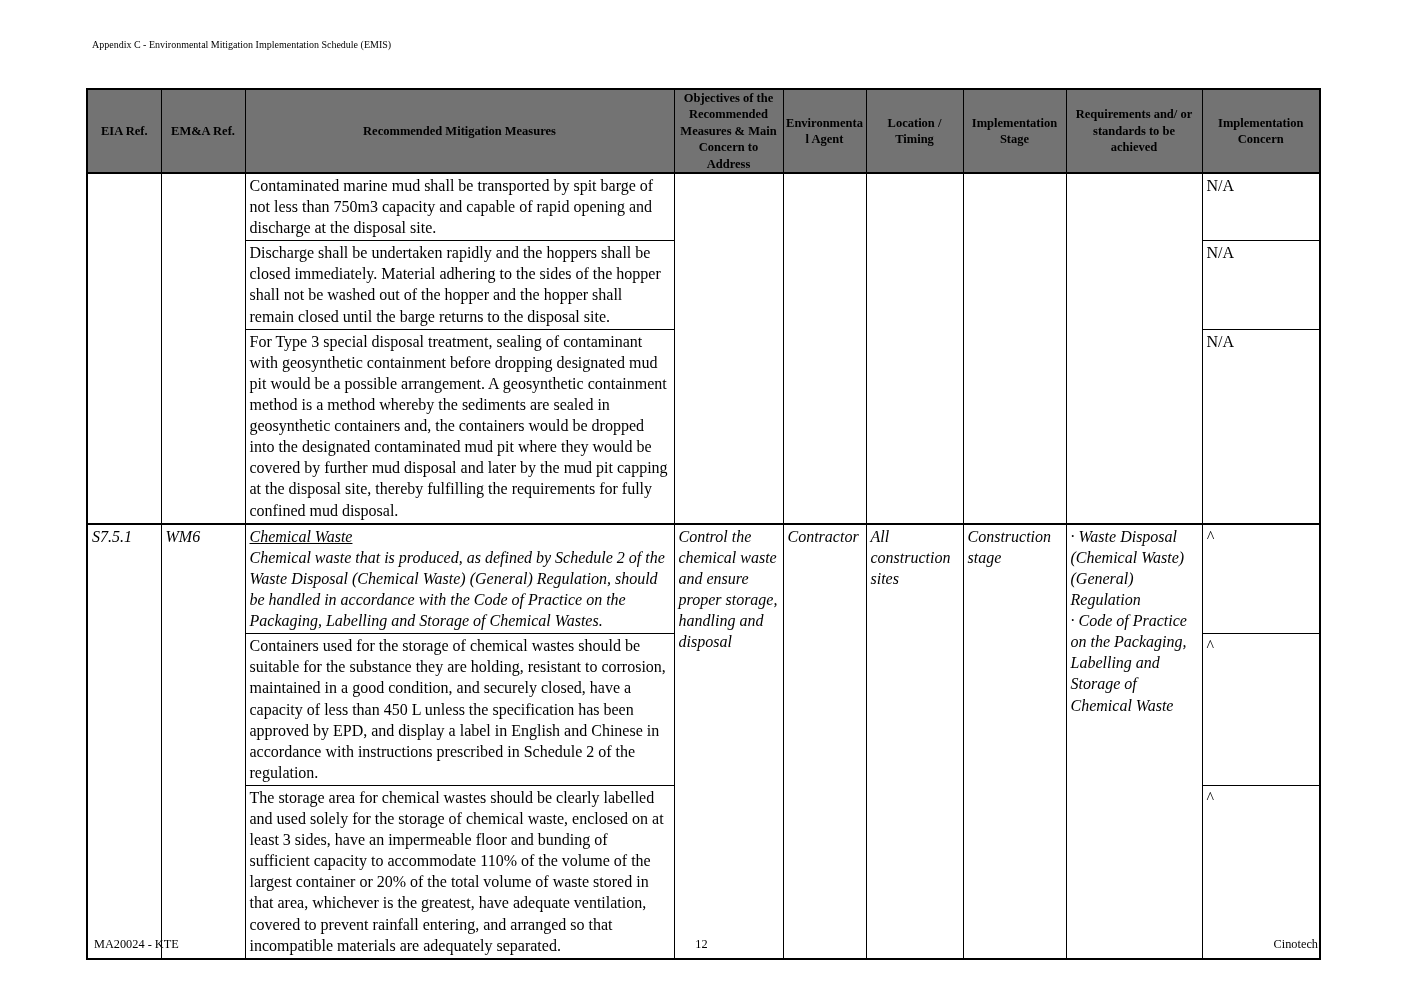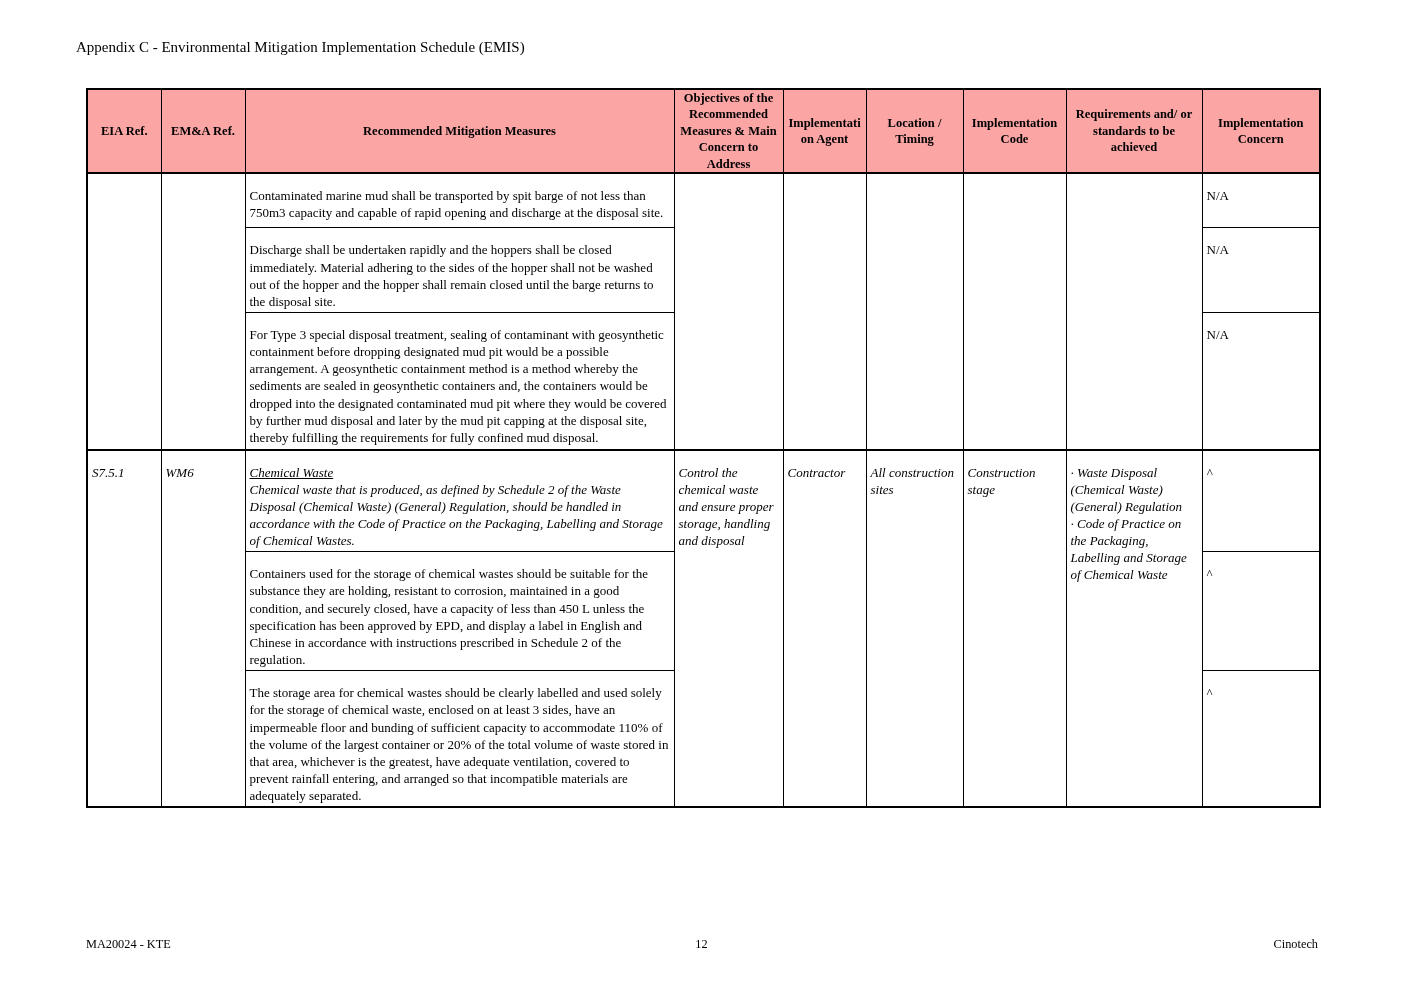--- a/index.html
+++ b/index.html
@@ -9,68 +9,68 @@
   }
   body {
     width: 1403px;
     height: 992px;
     position: relative;
     font-family: "Liberation Serif", serif;
     color: #000000;
   }
   .doc-title {
     position: absolute;
-    left: 76px;
+    left: 92px;
     top: 39px;
-    font-size: 15px;
+    font-size: 10px;
     white-space: nowrap;
   }
   .emis-table {
     position: absolute;
     left: 86px;
     top: 88px;
     width: 1233px;
     border-collapse: collapse;
     table-layout: fixed;
     border: 2px solid #000;
     background: #fff;
   }
   .emis-table th {
-    background: #fca5a5;
+    background: #737373;
     font-weight: bold;
     text-align: center;
     vertical-align: middle;
     font-size: 12.5px;
     line-height: 1.31;
     border: 1px solid #000;
     border-bottom: 2px solid #000;
     padding: 0 2px;
     overflow-wrap: anywhere;
   }
   .emis-table td {
     border: 1px solid #000;
     vertical-align: top;
-    font-size: 13px;
+    font-size: 16px;
     line-height: 1.32;
-    padding: 13px 4px 2px 4px;
+    padding: 1px 4px 2px 4px;
     overflow: hidden;
   }
   .emis-table tr.group-start td {
     border-top: 2px solid #000;
   }
   td.cell-center { }
   td.cell-left   { text-align: left; }
   .underline { text-decoration: underline; }
   .footer-left, .footer-center, .footer-right {
     position: absolute;
     top: 937px;
     font-size: 12.3px;
     white-space: nowrap;
   }
-  .footer-left  { left: 86px; }
+  .footer-left  { left: 94px; }
   .footer-center{ left: 0; right: 0; text-align: center; }
   .footer-right { right: 85px; text-align: center; }
 </style>
 </head>
 <body>
 
 <div class="doc-title">Appendix C - Environmental Mitigation Implementation Schedule (EMIS)</div>
 
 <table class="emis-table">
   <colgroup id="cols">
@@ -83,23 +83,23 @@
       <col style="width: 103px;">
       <col style="width: 136px;">
       <col style="width: 118px;">
     </colgroup>
   <thead>
     <tr id="header-row" style="height: 83px;">
         <th>EIA Ref.</th>
         <th>EM&amp;A Ref.</th>
         <th>Recommended Mitigation Measures</th>
         <th>Objectives of the Recommended Measures &amp; Main Concern to Address</th>
-        <th>Implementation Agent</th>
+        <th>Environmental Agent</th>
         <th>Location / Timing</th>
-        <th>Implementation Code</th>
+        <th>Implementation Stage</th>
         <th>Requirements and/ or standards to be achieved</th>
         <th>Implementation Concern</th>
       </tr>
   </thead>
   <tbody id="table-body">
       <tr style="height: 55px;">
         <td class="cell-center" rowspan="3"></td>
         <td class="cell-center" rowspan="3"></td>
         <td class="cell-left">
           <div>Contaminated marine mud shall be transported by spit barge of not less than 750m3 capacity and capable of rapid opening and discharge at the disposal site.</div>

